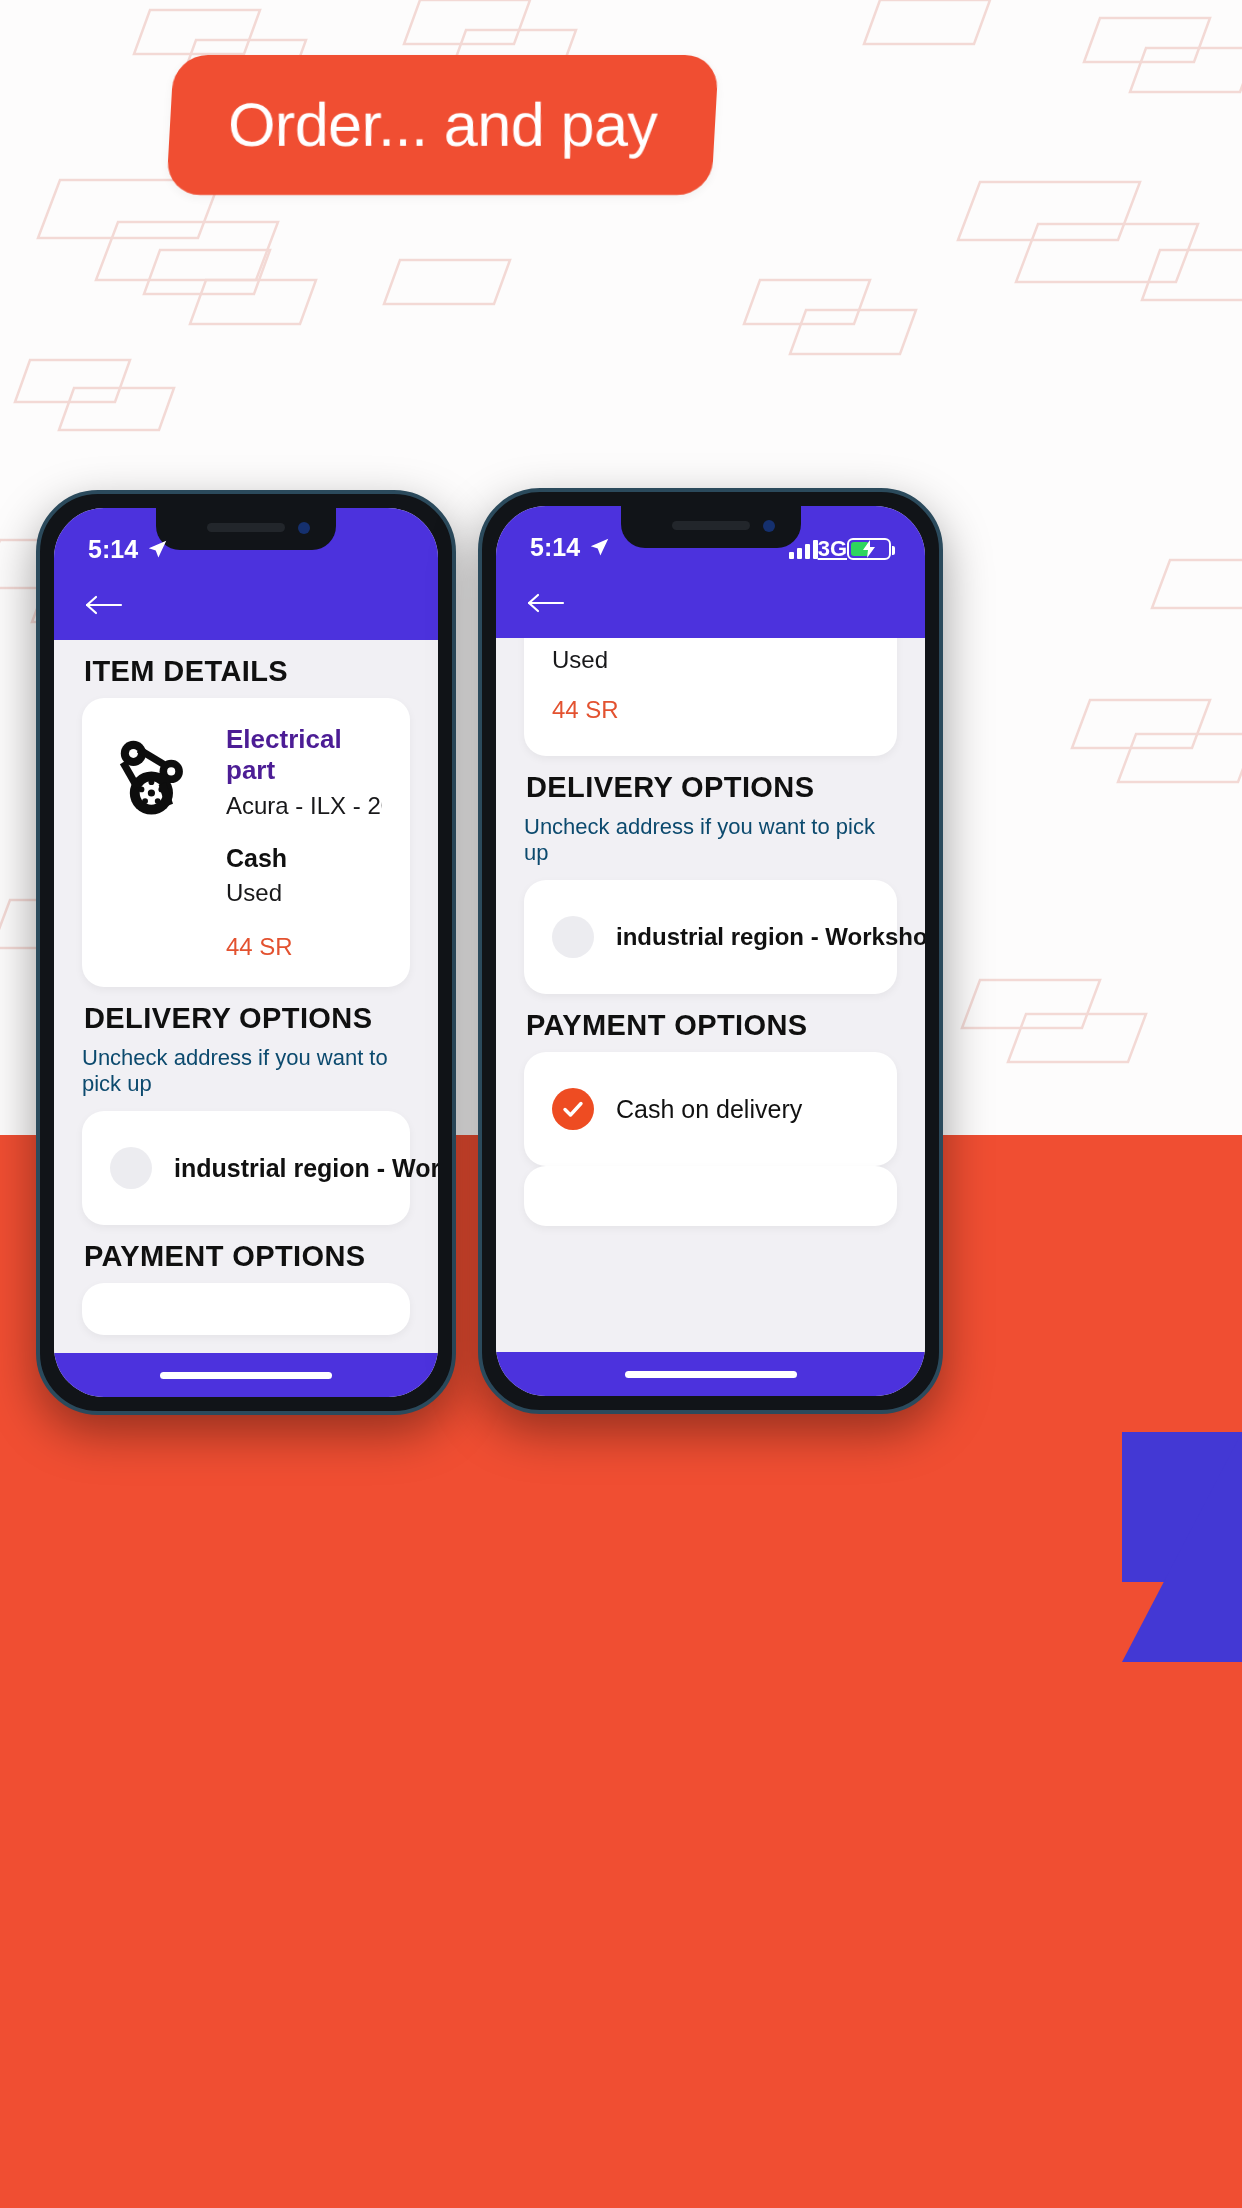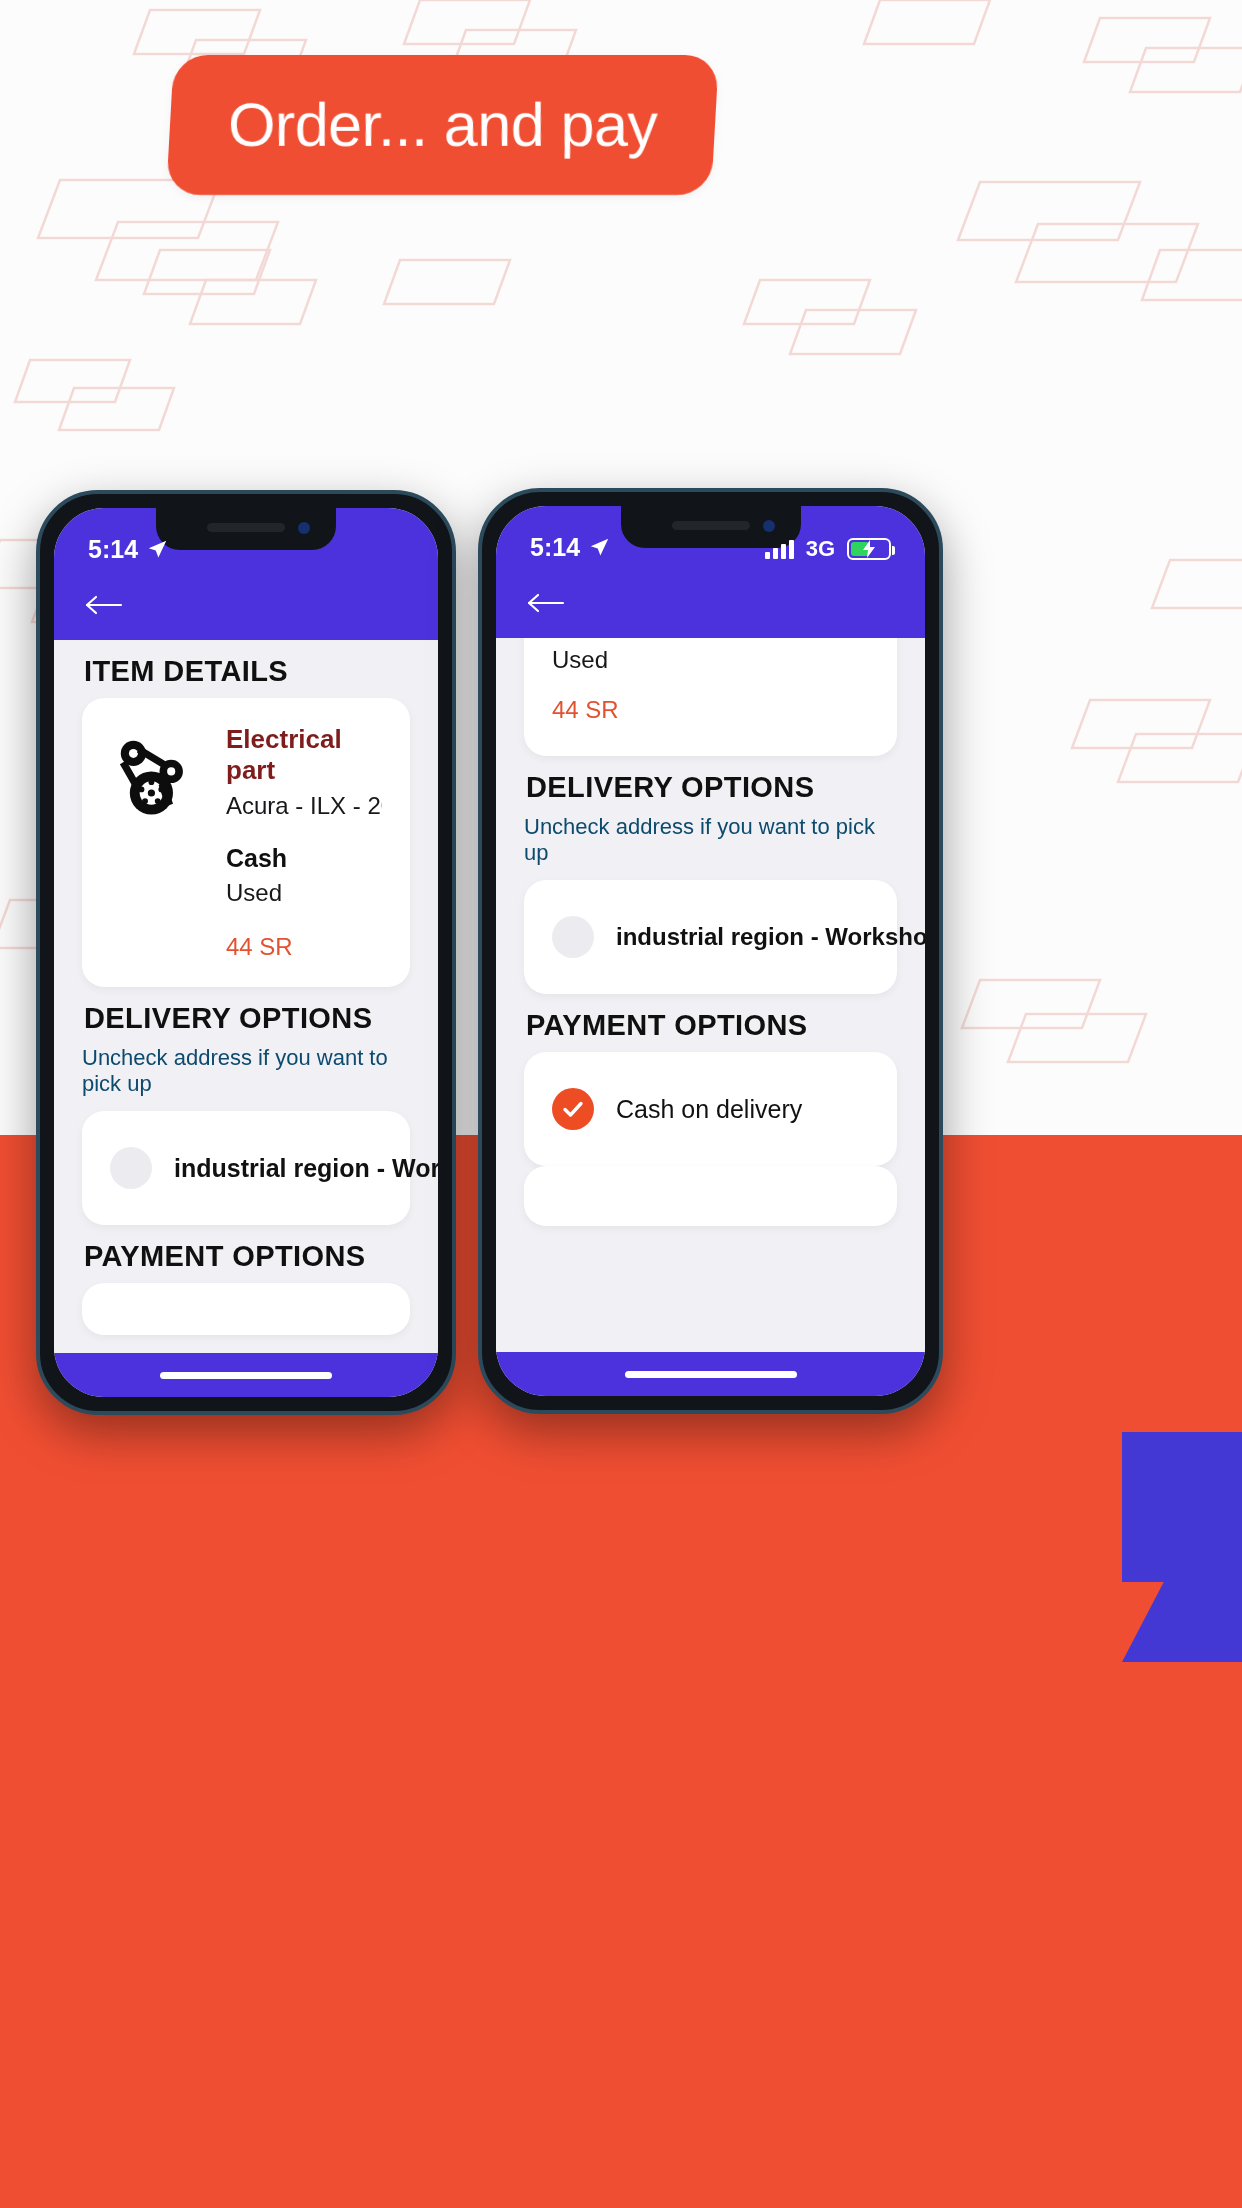--- a/index.html
+++ b/index.html
@@ -79,21 +79,21 @@
   }
   .notch .speaker {
     position:absolute; left:50%; transform:translateX(-50%);
     top:15px; width:78px; height:9px; background:#22262b; border-radius:6px;
   }
   .notch .cam {
     position:absolute; right:26px; top:14px; width:12px; height:12px;
     border-radius:50%; background:#15306e;
   }
   .st-left { display:flex; align-items:center; gap:9px; z-index:3; }
-  .st-right { display:flex; align-items:center; gap:12px; z-index:3; }
+  .st-right { display:flex; align-items:center; gap:0; z-index:3;text-decoration:underline; }
   .loc-arrow { width:21px; height:21px; display:block; }
   .bars { display:flex; align-items:flex-end; gap:3px; height:20px; }
   .bars i { width:5px; background:#fff; border-radius:1px; display:block; }
   .bars i:nth-child(1){ height:7px; }
   .bars i:nth-child(2){ height:11px; }
   .bars i:nth-child(3){ height:15px; }
   .bars i:nth-child(4){ height:19px; }
   .net { font-size:22px; font-weight:700; }
   .battery {
     width:44px; height:22px; border:2.5px solid #fff; border-radius:6px;
@@ -124,21 +124,21 @@
 
   .card {
     background:#fff; border-radius:22px; margin:0 28px;
     box-shadow:0 3px 9px rgba(0,0,0,.05);
     padding:26px 28px;
   }
 
   .item-row { display:flex; gap:26px; align-items:flex-start; }
   .part-icon { width:90px; height:90px; flex:none; margin-top:6px; }
   .item-info { flex:1; min-width:0; }
-  .item-name { font-size:26px; font-weight:700; color:#7f1d1d; margin-bottom:6px; }
+  .item-name { font-size:26px; font-weight:700; color:#4c1d95; margin-bottom:6px; }
   .item-desc { font-size:24px; color:#18181a; white-space:nowrap; overflow:hidden; }
   .item-state-lbl { font-size:25px; font-weight:700; color:#101010; margin-top:24px; }
   .item-state-val { font-size:24px; color:#18181a; margin-top:6px; }
   .item-price { font-size:24px; color:#e35230; margin-top:26px; }
 
   .opt-row { display:flex; align-items:center; gap:22px; padding:10px 0; }
   .radio-off { width:42px; height:42px; border-radius:50%; background:#ececf0; flex:none; }
   .radio-on  { width:42px; height:42px; border-radius:50%; background:#ee4c22; flex:none;
                display:flex; align-items:center; justify-content:center; }
   .radio-on svg { width:24px; height:24px; }

